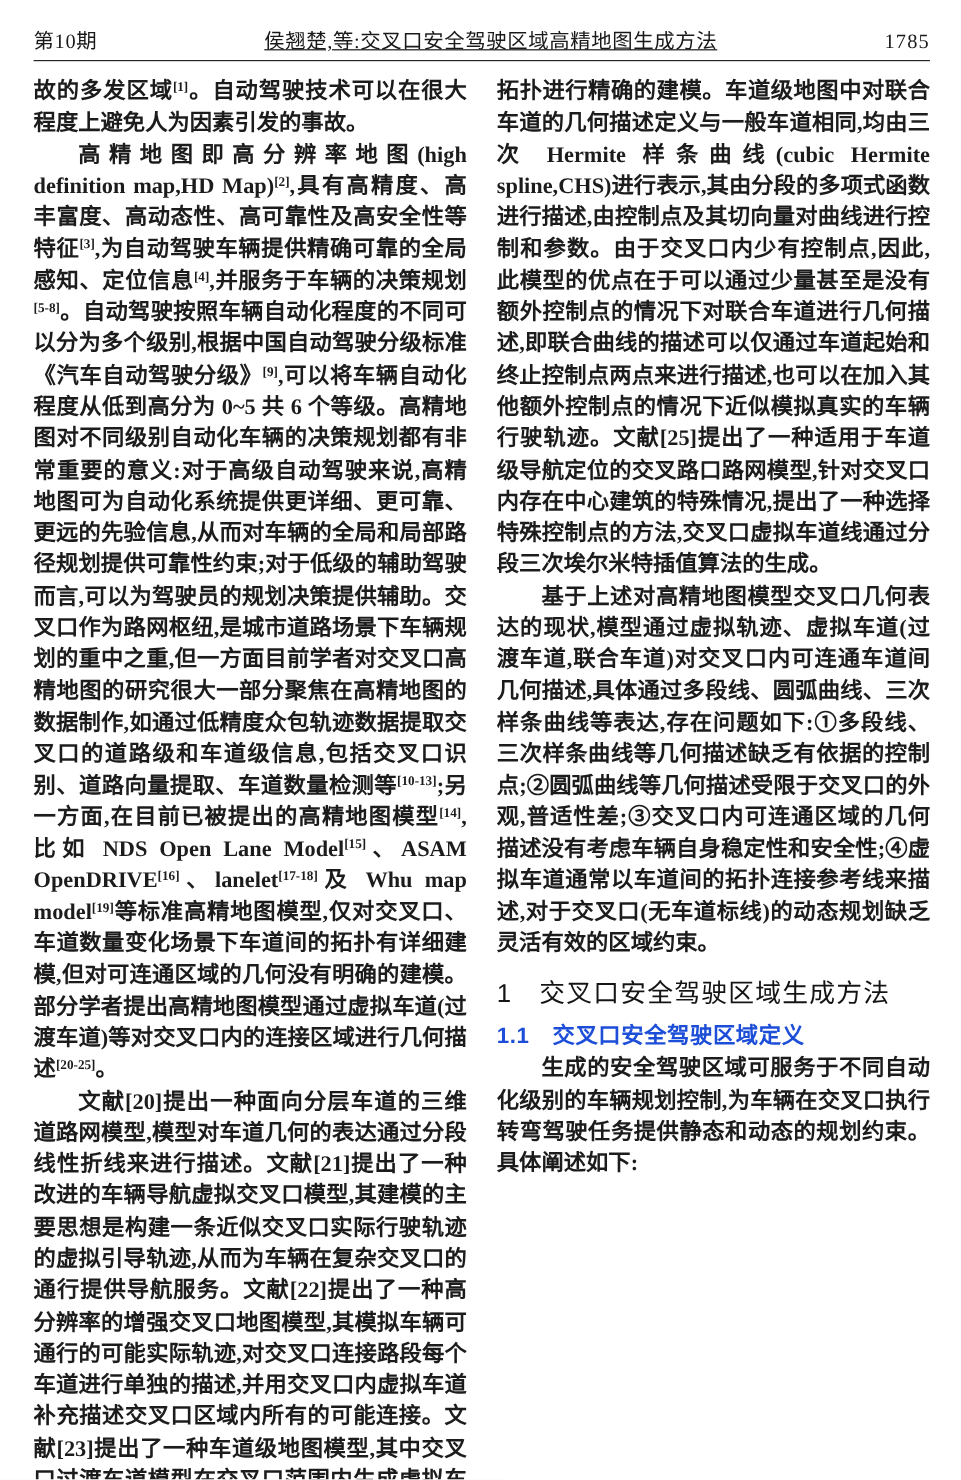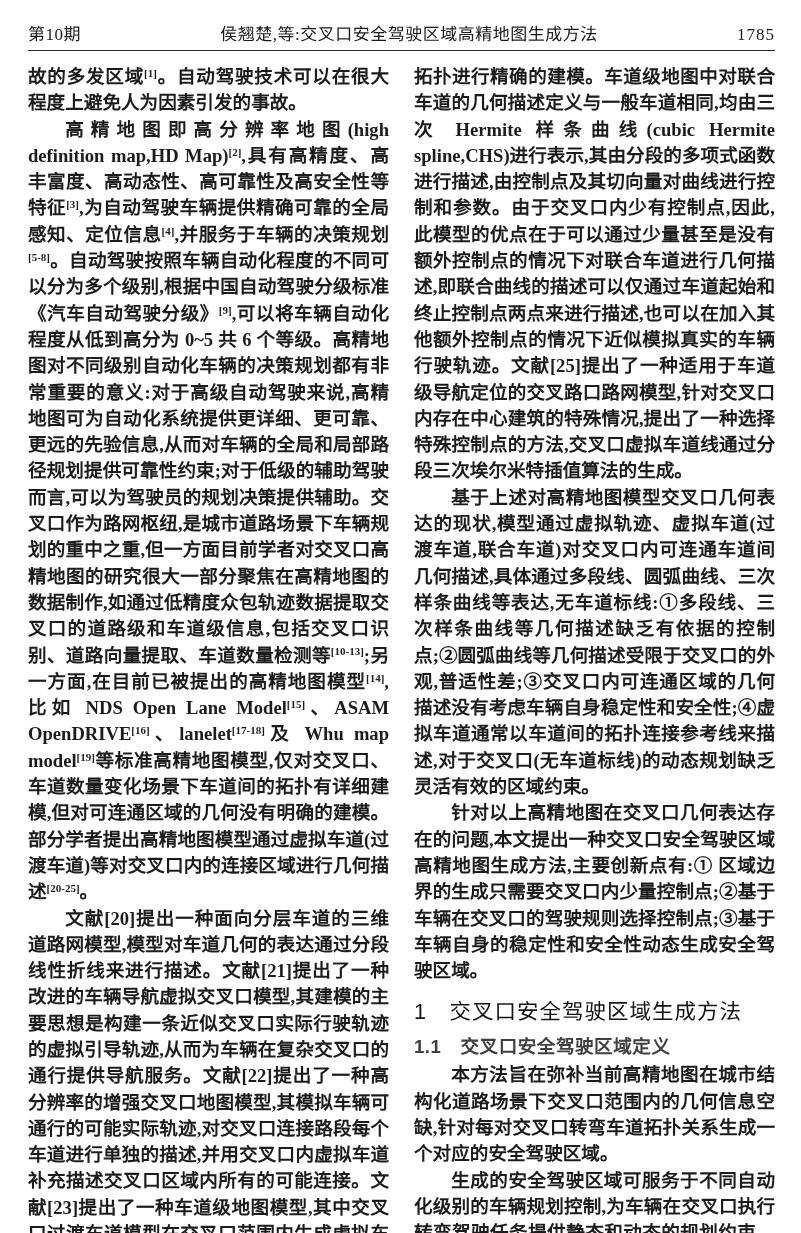--- a/index.html
+++ b/index.html
@@ -19,21 +19,21 @@
     position: absolute;
     top: 20px; left: 28px; right: 26px;
     display: flex;
     align-items: baseline;
     justify-content: space-between;
     font-size: 17px;
     letter-spacing: 0.5px;
     color: #191919;
   }
   .issue { flex: 0 0 auto; }
-  .running-title { flex: 1 1 auto; text-align: center; }
+  .running-title { flex: 1 1 auto; text-align: center; text-decoration: underline; }
   .page-number { flex: 0 0 auto; font-size: 17px; letter-spacing: 1px; }
   .header-rule {
     position: absolute;
     top: 50px; left: 28px; right: 26px;
     height: 0;
     border-top: 1.6px solid #262626;
   }
   .columns {
     position: absolute;
     top: 64px; left: 28px; right: 26px; bottom: 0;
@@ -74,21 +74,21 @@
     color: #141414;
   }
   .col h3.h2 {
     font-family: "Liberation Sans", "DejaVu Sans", sans-serif;
     font-size: 18.6px;
     font-weight: bold;
     line-height: 26px;
     margin: 4px 0 2px 0;
     text-align: left;
     letter-spacing: 0.5px;
-    color: #404040;
+    color: #1d4ed8;
   }
 </style>
 </head>
 <body>
 
 <div class="page">
 
   <header class="page-header">
     <span class="issue">第10期</span>
     <span class="running-title">侯翘楚,等:交叉口安全驾驶区域高精地图生成方法</span>
@@ -98,22 +98,20 @@
   <div class="header-rule"></div>
 
   <main class="columns">
     <div class="col">
         <p class="para">故的多发区域<sup>[1]</sup>。自动驾驶技术可以在很大程度上避免人为因素引发的事故。</p>
         <p class="para indent">高精地图即高分辨率地图(high definition map,HD Map)<sup>[2]</sup>,具有高精度、高丰富度、高动态性、高可靠性及高安全性等特征<sup>[3]</sup>,为自动驾驶车辆提供精确可靠的全局感知、定位信息<sup>[4]</sup>,并服务于车辆的决策规划<sup>[5-8]</sup>。自动驾驶按照车辆自动化程度的不同可以分为多个级别,根据中国自动驾驶分级标准《汽车自动驾驶分级》<sup>[9]</sup>,可以将车辆自动化程度从低到高分为 0~5 共 6 个等级。高精地图对不同级别自动化车辆的决策规划都有非常重要的意义:对于高级自动驾驶来说,高精地图可为自动化系统提供更详细、更可靠、更远的先验信息,从而对车辆的全局和局部路径规划提供可靠性约束;对于低级的辅助驾驶而言,可以为驾驶员的规划决策提供辅助。交叉口作为路网枢纽,是城市道路场景下车辆规划的重中之重,但一方面目前学者对交叉口高精地图的研究很大一部分聚焦在高精地图的数据制作,如通过低精度众包轨迹数据提取交叉口的道路级和车道级信息,包括交叉口识别、道路向量提取、车道数量检测等<sup>[10-13]</sup>;另一方面,在目前已被提出的高精地图模型<sup>[14]</sup>,比如 NDS Open Lane Model<sup>[15]</sup>、ASAM OpenDRIVE<sup>[16]</sup>、lanelet<sup>[17-18]</sup>及 Whu map model<sup>[19]</sup>等标准高精地图模型,仅对交叉口、车道数量变化场景下车道间的拓扑有详细建模,但对可连通区域的几何没有明确的建模。部分学者提出高精地图模型通过虚拟车道(过渡车道)等对交叉口内的连接区域进行几何描述<sup>[20-25]</sup>。</p>
         <p class="para indent">文献[20]提出一种面向分层车道的三维道路网模型,模型对车道几何的表达通过分段线性折线来进行描述。文献[21]提出了一种改进的车辆导航虚拟交叉口模型,其建模的主要思想是构建一条近似交叉口实际行驶轨迹的虚拟引导轨迹,从而为车辆在复杂交叉口的通行提供导航服务。文献[22]提出了一种高分辨率的增强交叉口地图模型,其模拟车辆可通行的可能实际轨迹,对交叉口连接路段每个车道进行单独的描述,并用交叉口内虚拟车道补充描述交叉口区域内所有的可能连接。文献[23]提出了一种车道级地图模型,其中交叉口过渡车道模型在交叉口范围内生成虚拟车道,可以对不同自动化等级的汽车提供引导。文献[24]提出了一种具有全局连续性的车道级路网模型,可以对不同外观的交叉口车道级几何和</p>
       </div>
     <div class="col">
         <p class="para">拓扑进行精确的建模。车道级地图中对联合车道的几何描述定义与一般车道相同,均由三次 Hermite 样条曲线(cubic Hermite spline,CHS)进行表示,其由分段的多项式函数进行描述,由控制点及其切向量对曲线进行控制和参数。由于交叉口内少有控制点,因此,此模型的优点在于可以通过少量甚至是没有额外控制点的情况下对联合车道进行几何描述,即联合曲线的描述可以仅通过车道起始和终止控制点两点来进行描述,也可以在加入其他额外控制点的情况下近似模拟真实的车辆行驶轨迹。文献[25]提出了一种适用于车道级导航定位的交叉路口路网模型,针对交叉口内存在中心建筑的特殊情况,提出了一种选择特殊控制点的方法,交叉口虚拟车道线通过分段三次埃尔米特插值算法的生成。</p>
-        <p class="para indent">基于上述对高精地图模型交叉口几何表达的现状,模型通过虚拟轨迹、虚拟车道(过渡车道,联合车道)对交叉口内可连通车道间几何描述,具体通过多段线、圆弧曲线、三次样条曲线等表达,无车道标线:①多段线、三次样条曲线等几何描述缺乏有依据的控制点;②圆弧曲线等几何描述受限于交叉口的外观,普适性差;③交叉口内可连通区域的几何描述没有考虑车辆自身稳定性和安全性;④虚拟车道通常以车道间的拓扑连接参考线来描述,对于交叉口(无车道标线)的动态规划缺乏灵活有效的区域约束。</p>
-        <p class="para indent">针对以上高精地图在交叉口几何表达存在的问题,本文提出一种交叉口安全驾驶区域高精地图生成方法,主要创新点有:① 区域边界的生成只需要交叉口内少量控制点;②基于车辆在交叉口的驾驶规则选择控制点;③基于车辆自身的稳定性和安全性动态生成安全驾驶区域。</p>
+        <p class="para indent">基于上述对高精地图模型交叉口几何表达的现状,模型通过虚拟轨迹、虚拟车道(过渡车道,联合车道)对交叉口内可连通车道间几何描述,具体通过多段线、圆弧曲线、三次样条曲线等表达,存在问题如下:①多段线、三次样条曲线等几何描述缺乏有依据的控制点;②圆弧曲线等几何描述受限于交叉口的外观,普适性差;③交叉口内可连通区域的几何描述没有考虑车辆自身稳定性和安全性;④虚拟车道通常以车道间的拓扑连接参考线来描述,对于交叉口(无车道标线)的动态规划缺乏灵活有效的区域约束。</p>
         <h2 class="h1">1　交叉口安全驾驶区域生成方法</h2>
         <h3 class="h2">1.1　交叉口安全驾驶区域定义</h3>
-        <p class="para indent">本方法旨在弥补当前高精地图在城市结构化道路场景下交叉口范围内的几何信息空缺,针对每对交叉口转弯车道拓扑关系生成一个对应的安全驾驶区域。</p>
         <p class="para indent">生成的安全驾驶区域可服务于不同自动化级别的车辆规划控制,为车辆在交叉口执行转弯驾驶任务提供静态和动态的规划约束。具体阐述如下:</p>
       </div>
   </main>
 
 </div>
 
 </body></html>

